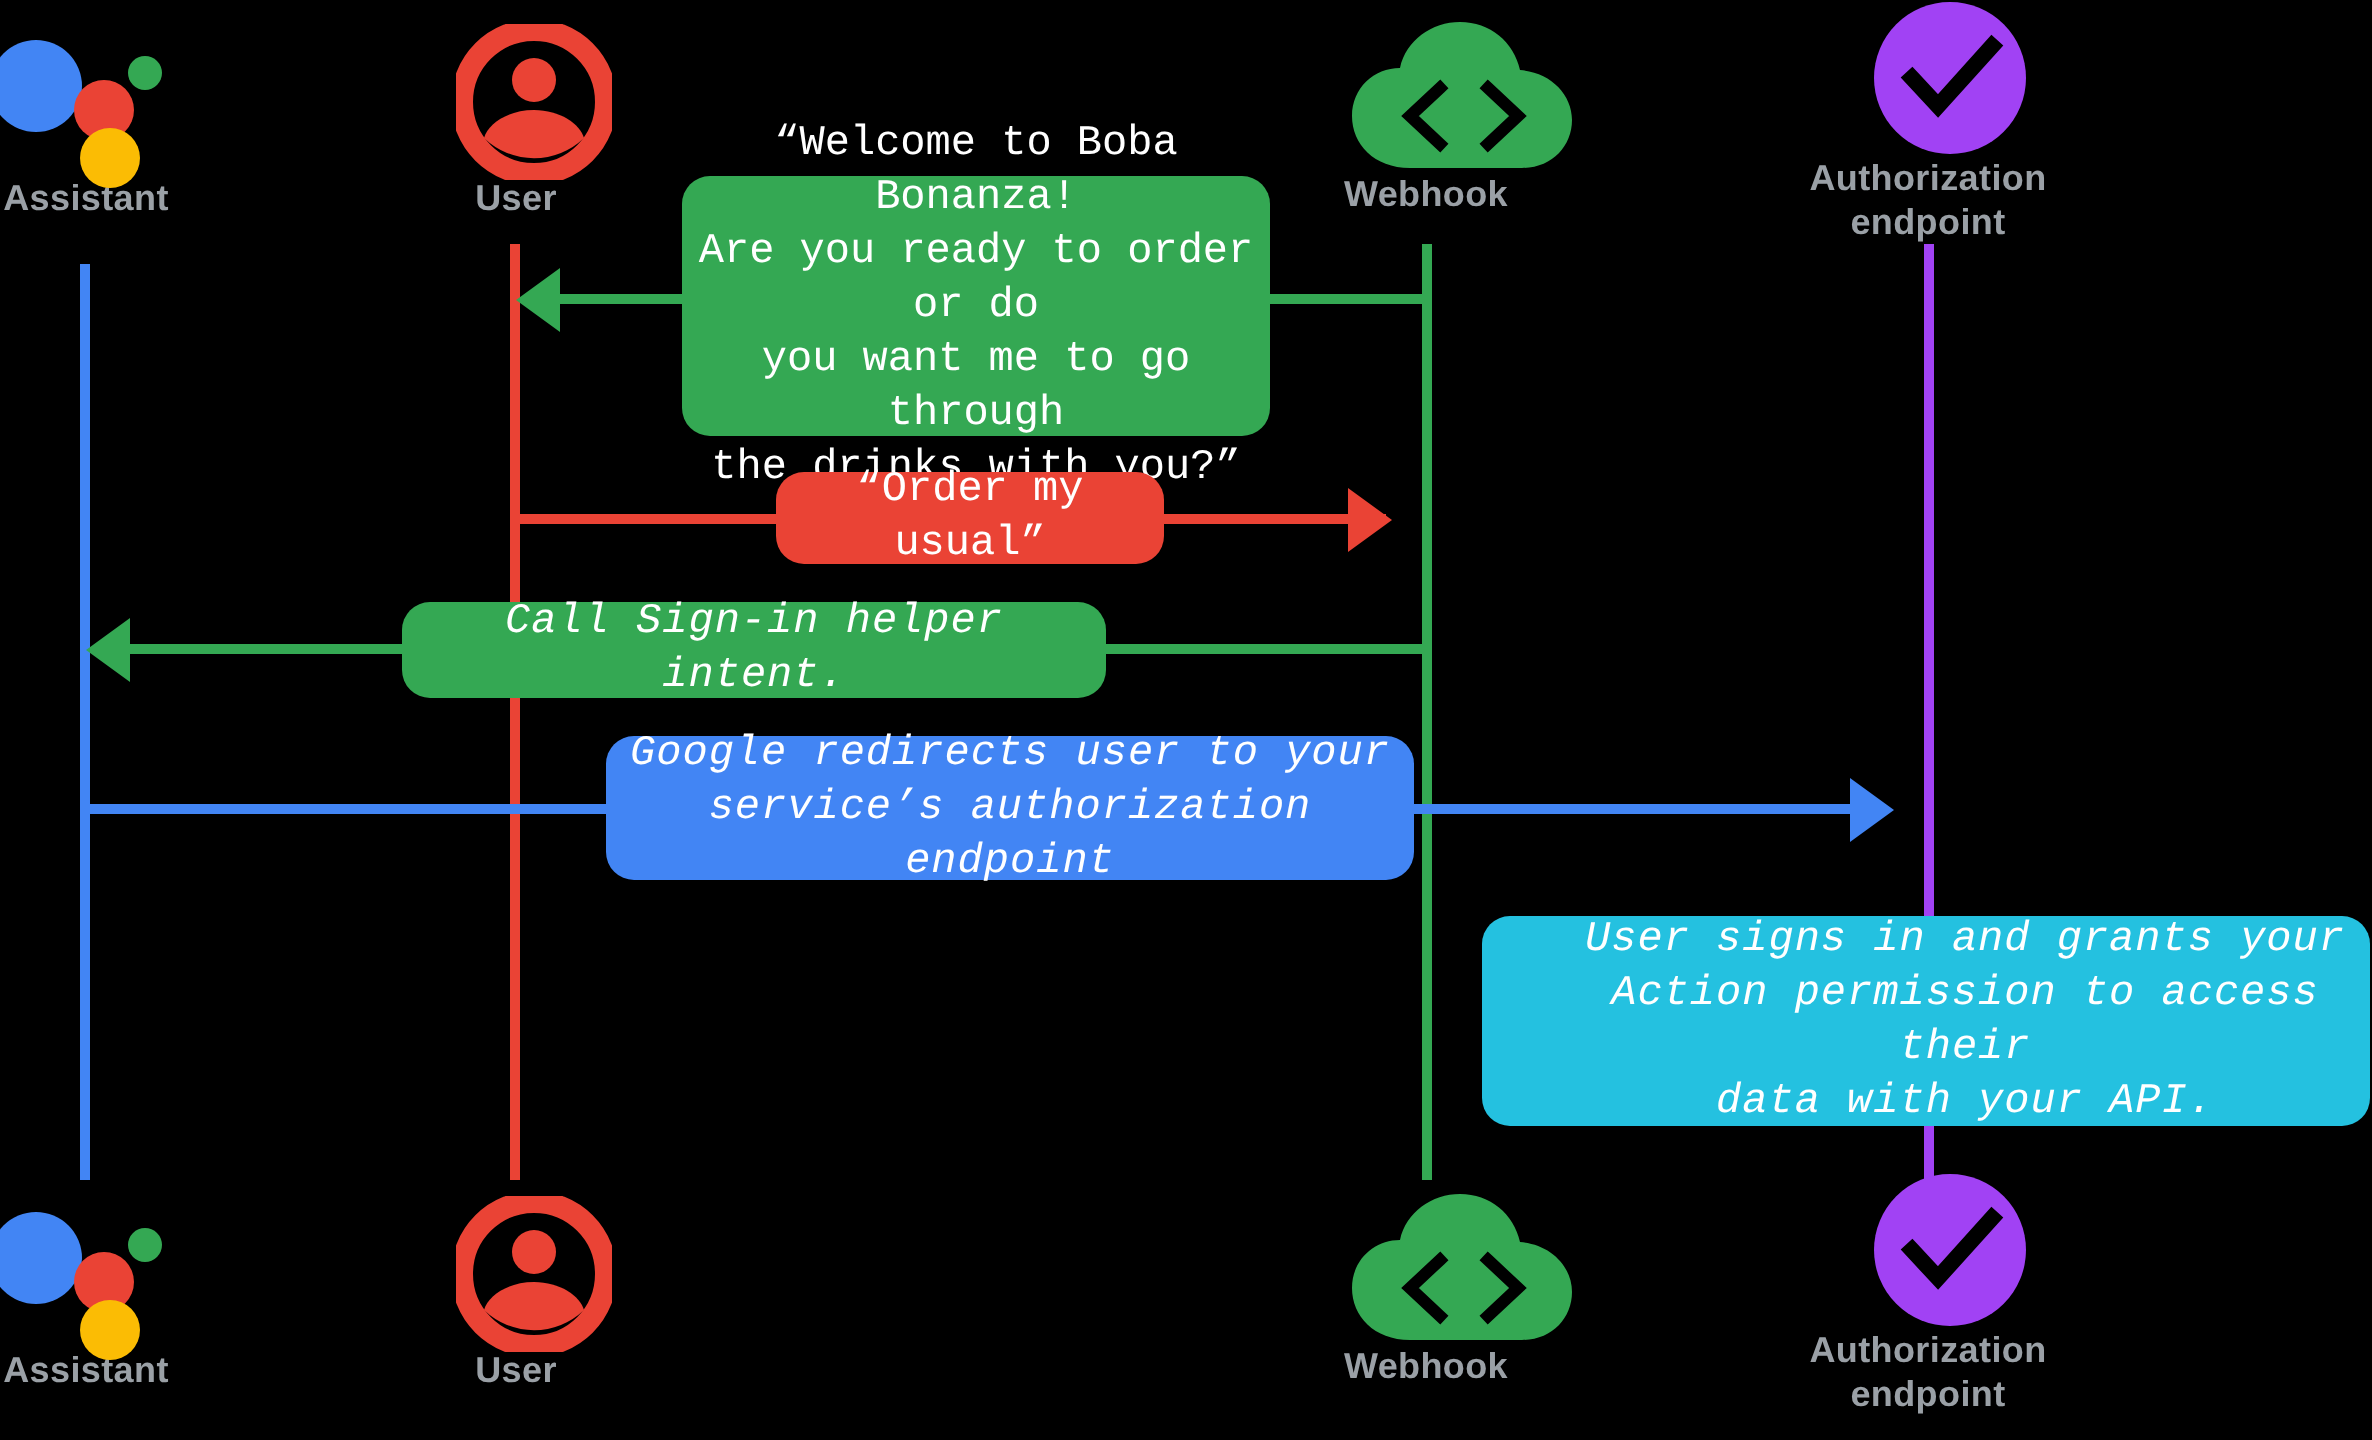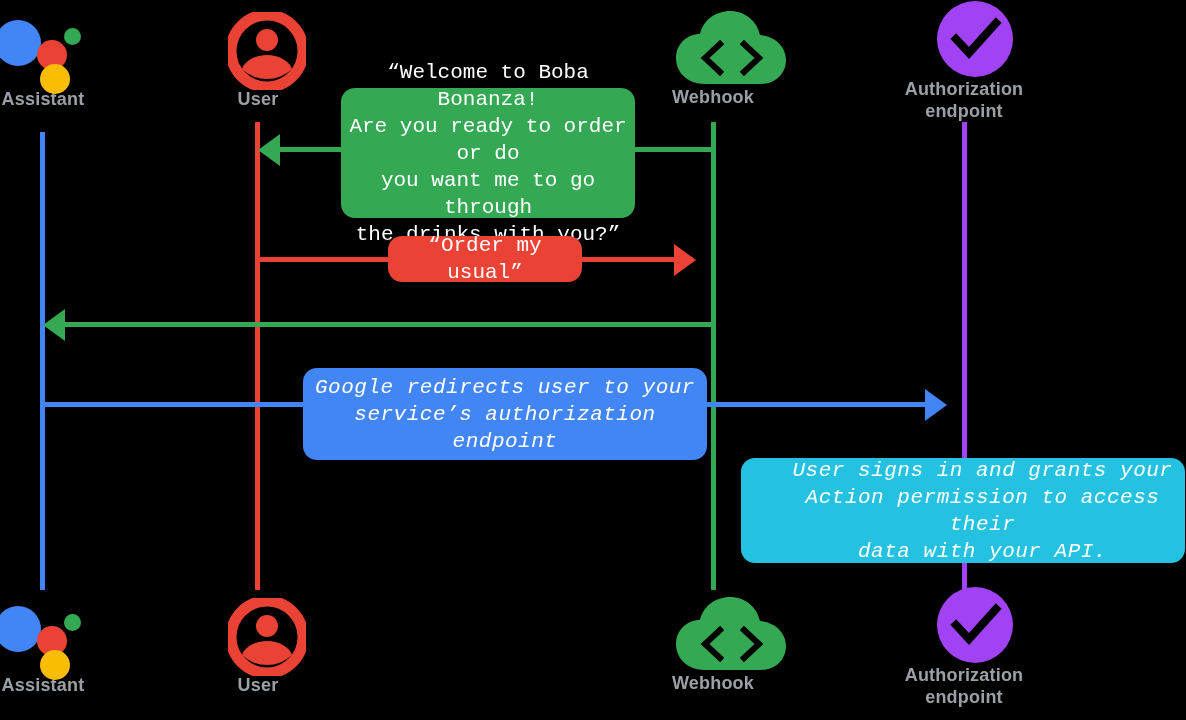--- a/index.html
+++ b/index.html
@@ -131,22 +131,25 @@
     <span class="bubble-text">“Welcome to Boba Bonanza!
 Are you ready to order or do
 you want me to go through
 the drinks with you?”</span>
   </div>
 
   <div class="bubble sans" style="left:388px; top:236px; width:194px; height:46px; background:#EA4335;align-items:center;">
     <span class="bubble-text">“Order my usual”</span>
   </div>
 
-
-  <div class="bubble mono" style="left:303px; top:368px; width:404px; height:92px; background:#4285F4;">
+  <div class="bubble mono" style="left:201px; top:301px; width:352px; height:48px; background:#34A853;">
+    <span class="bubble-text">Call Sign-in helper intent.</span>
+  </div>
+
+  <div class="bubble mono" style="left:303px; top:368px; width:404px; height:72px; background:#4285F4;">
     <span class="bubble-text">Google redirects user to your
 service’s authorization endpoint</span>
   </div>
 
   <div class="bubble mono" style="left:741px; top:458px; width:444px; height:105px; background:#24C1E0;padding-left:39px;">
     <span class="bubble-text">User signs in and grants your
 Action permission to access their
 data with your API.</span>
   </div>
 

